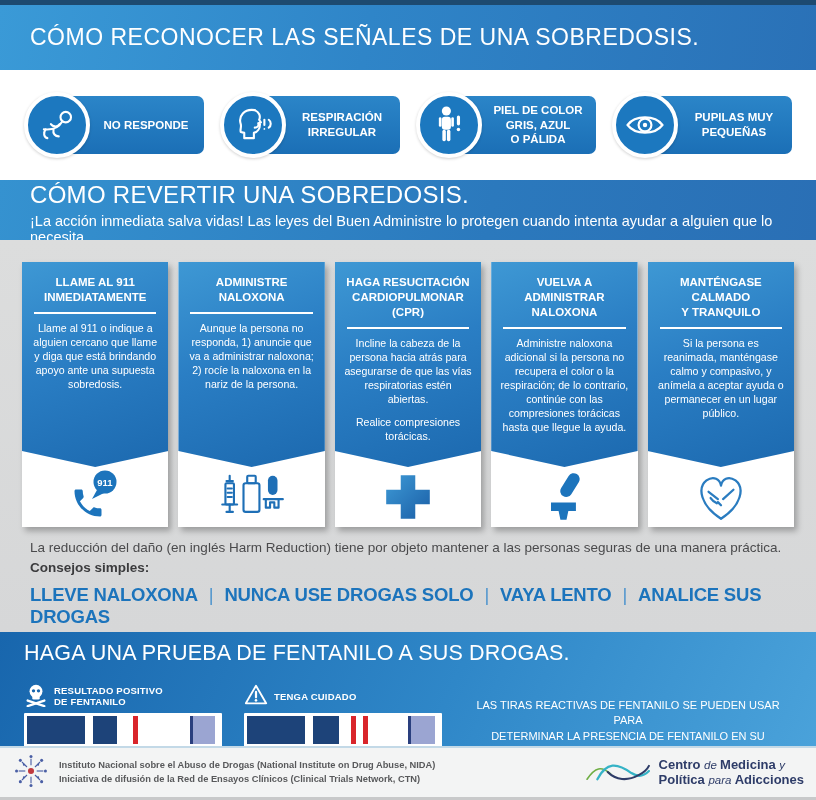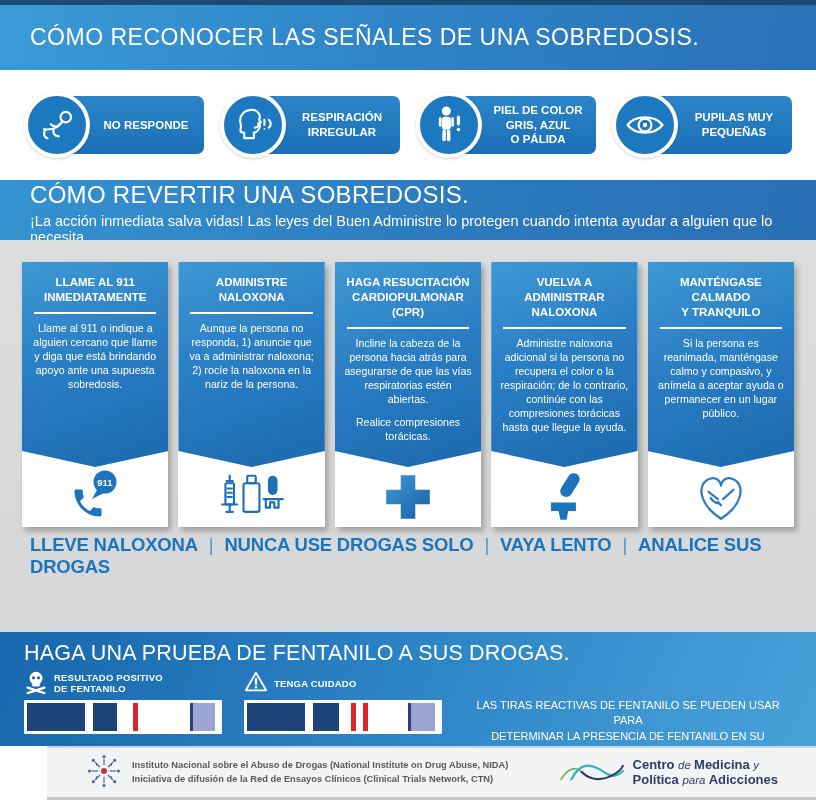--- a/index.html
+++ b/index.html
@@ -81,21 +81,21 @@
   .tips .sep { font-weight:400; color:#4e94cd; margin:0 11px; }
 
   
   .hdr3 {
     height:114px; flex:0 0 114px;
     background:linear-gradient(115deg,#1866ad 0%, #2f87c8 55%, #4aa2da 100%);
     padding:9px 24px 0; color:#fff;
   }
   .hdr3 .t { font-size:21.5px; letter-spacing:.2px; }
   .hdr3 .light { font-weight:400; }
-  .fent-row { display:flex; margin-top:5px; }
+  .fent-row { display:flex; margin-top:5px;align-items:center; }
   .strip-group { width:206px; flex:0 0 206px; }
   .strip-label-row { display:flex; align-items:center; gap:6px; height:26px; }
   .strip-label { font-size:9.5px; font-weight:bold; line-height:1.15; white-space:pre-line; letter-spacing:.2px; }
   .strip {
     width:198px; height:34px; background:#fff; margin-top:3px;
     display:flex; align-items:stretch; padding:3px; border-radius:1px;
   }
   .blk-navy { background:#1d4379; }
   .blk-red { background:#d9252b; }
   .blk-lav { background:#9ba5d2; }
@@ -104,22 +104,21 @@
   .g2 { margin-left:14px; }
   .fent-note { flex:1; margin-left:14px; text-align:center; font-size:11px; line-height:1.4; margin-top:27px; font-weight:400; }
   .fent-note sup { font-size:7.5px; }
   .fent-bottom { margin-top:9px; font-size:12.8px; font-weight:400; }
 
   
   .footer {
     flex:1 1 auto; background:#f3f4f4;
     border-top:2px solid #c3d9e7; border-bottom:3px solid #c8c9ca;
     display:flex; align-items:center; justify-content:space-between;
-    padding:0 38px;
-    margin-left:47px;
+    padding:0 12px;
   }
   .f-left { display:flex; align-items:center; gap:9px; }
   .f-left .lines { color:#58595b; font-size:9.3px; font-weight:bold; line-height:1.45; }
   .f-right { display:flex; align-items:center; gap:8px; }
   .f-right .lines { color:#2e3c68; font-size:13px; line-height:1.1; }
   .f-right .main { font-weight:bold; }
   .f-right .it { font-style:italic; font-weight:400; font-size:11.5px; }
 </style>
 </head>
 <body>
@@ -297,20 +296,21 @@
             <path d="M16 21 l9 7"></path>
             <path d="M40 19 l-10 9"></path>
             <path d="M18 27 c2 3 4 4 6 5"></path>
             <path d="M25 31 l3 3"></path>
           </svg>
         </div>
       </div>
 
     </div>
 
+    <div class="harm"><span>La reducción del daño (en inglés Harm Reduction) tiene por objeto mantener a las personas seguras de una manera práctica. </span><b>Consejos simples:</b></div>
 
     <div class="tips">
       <span>LLEVE NALOXONA</span><span class="sep">|</span><span>NUNCA USE DROGAS SOLO</span><span class="sep">|</span><span>VAYA LENTO</span><span class="sep">|</span><span>ANALICE SUS DROGAS</span>
     </div>
   </div>
 
   <div class="hdr3">
     <div class="t"><span class="bold">HAGA UNA PRUEBA </span><span class="light">DE FENTANILO </span><span class="bold">A SUS DROGAS.</span></div>
 
     <div class="fent-row">

